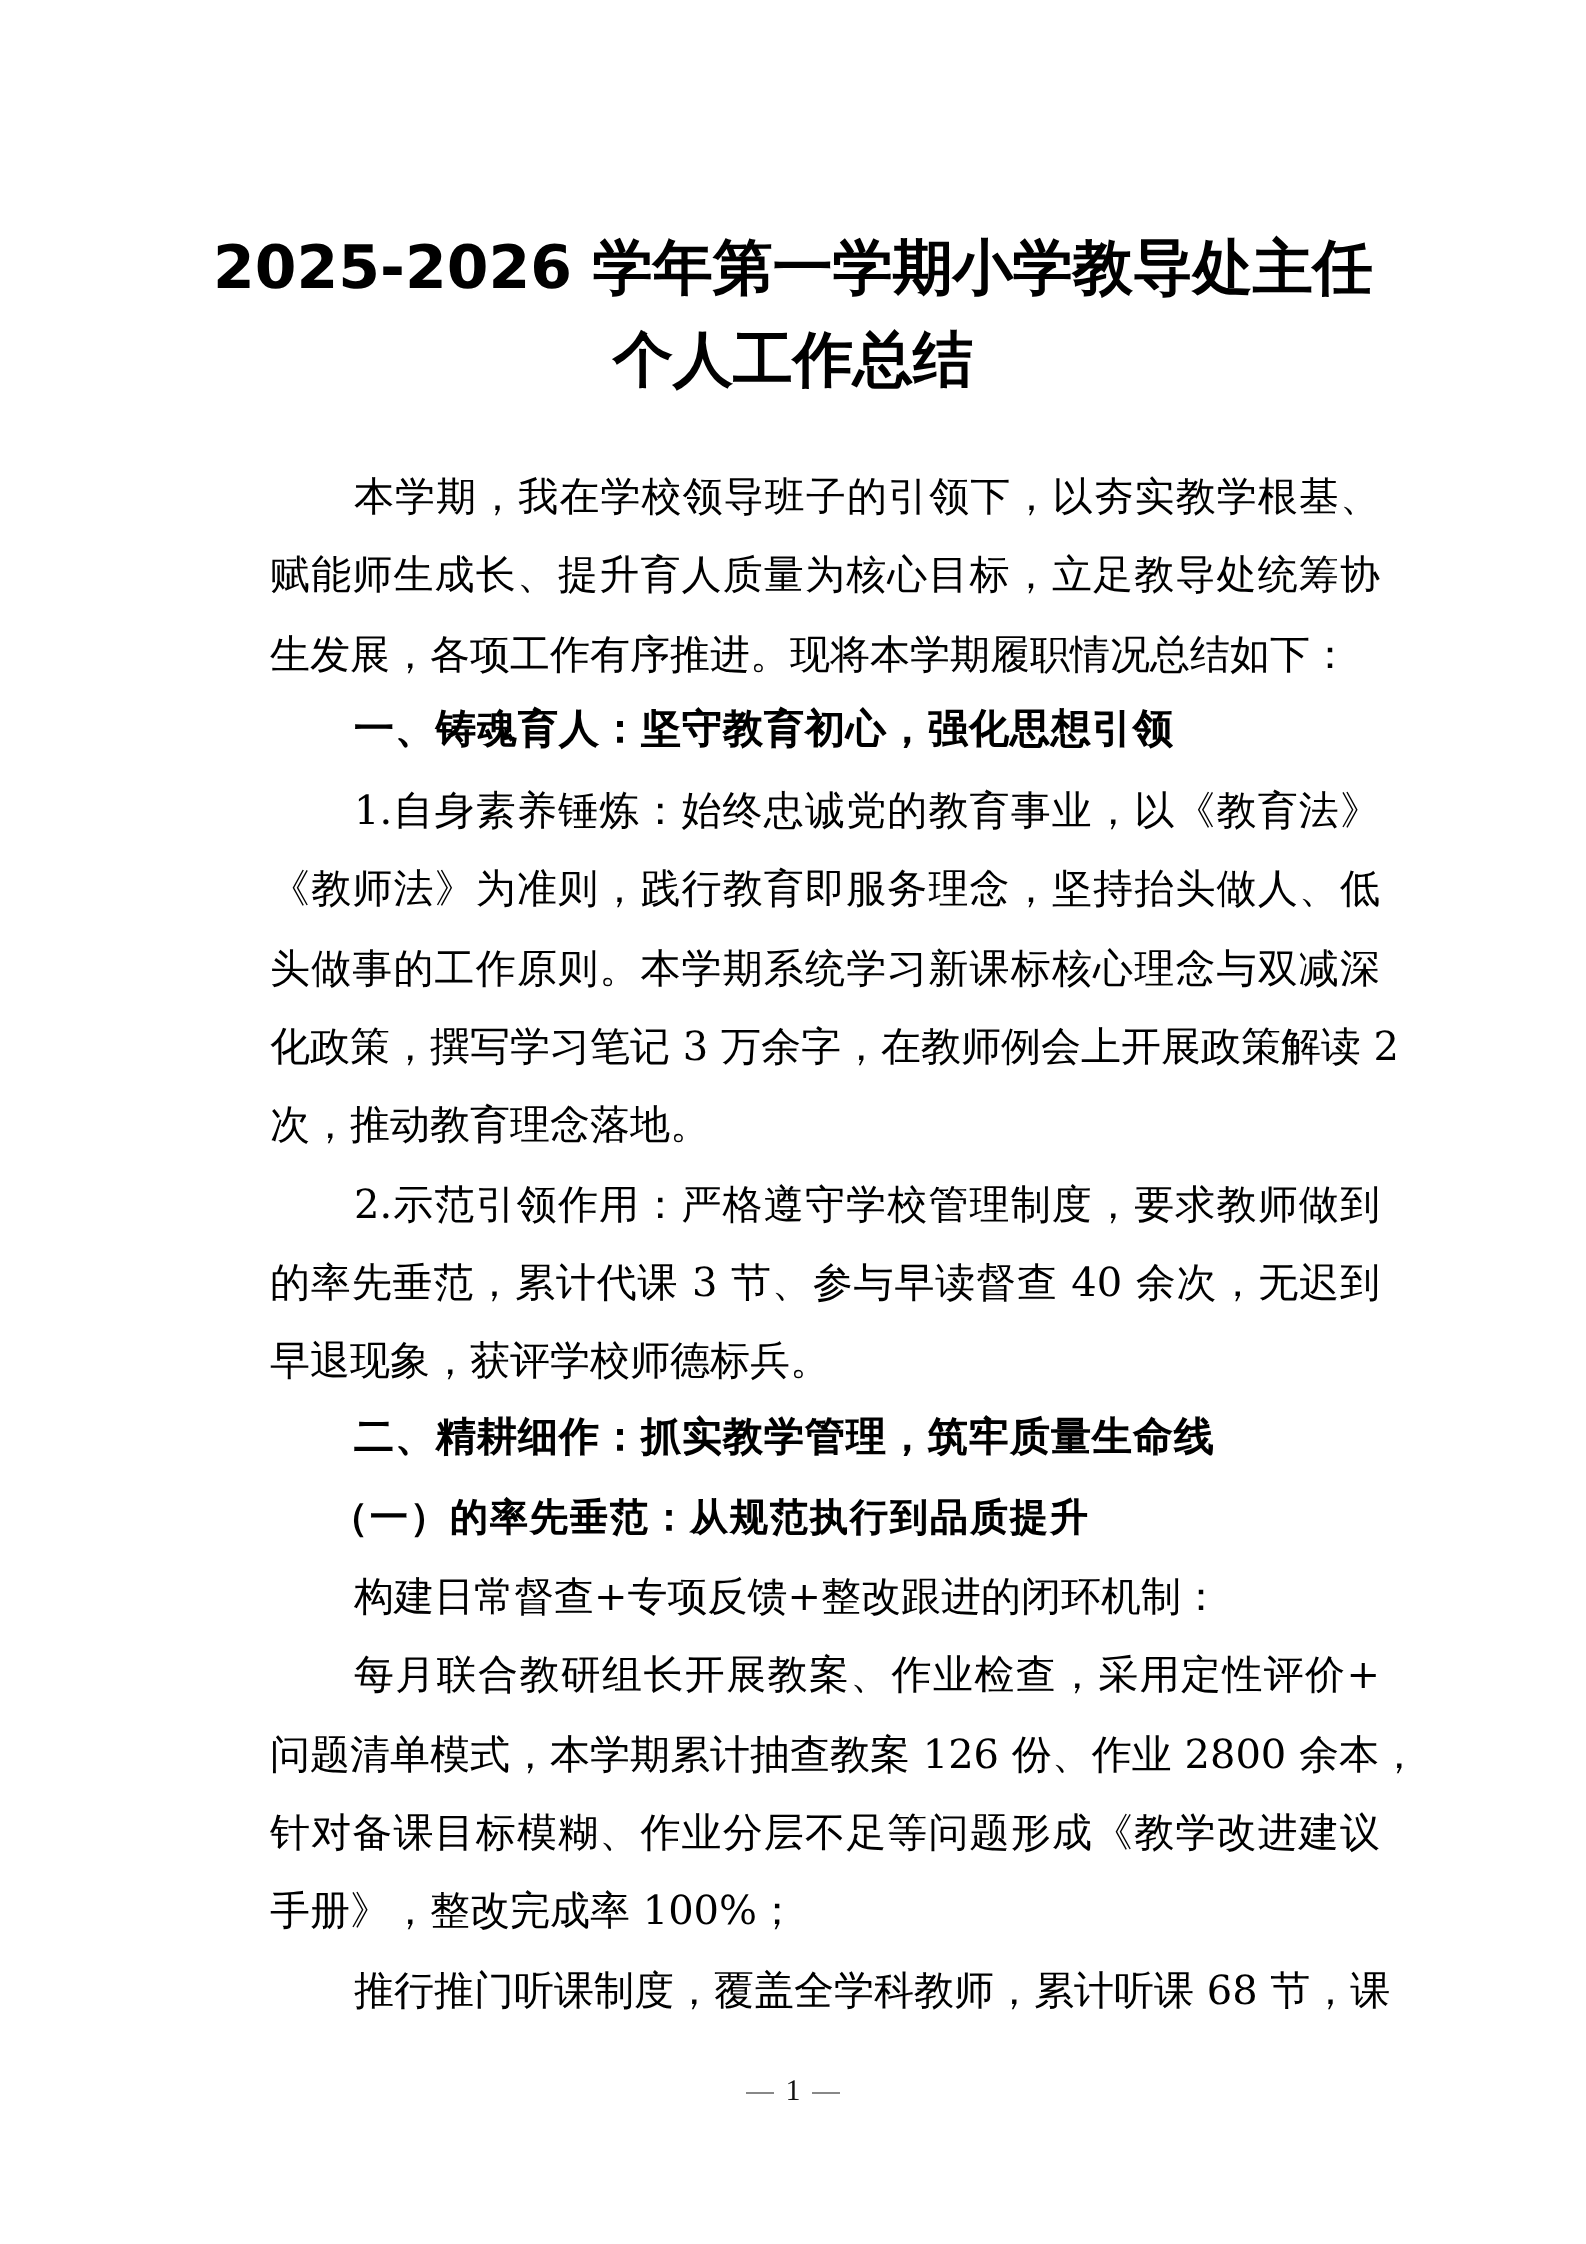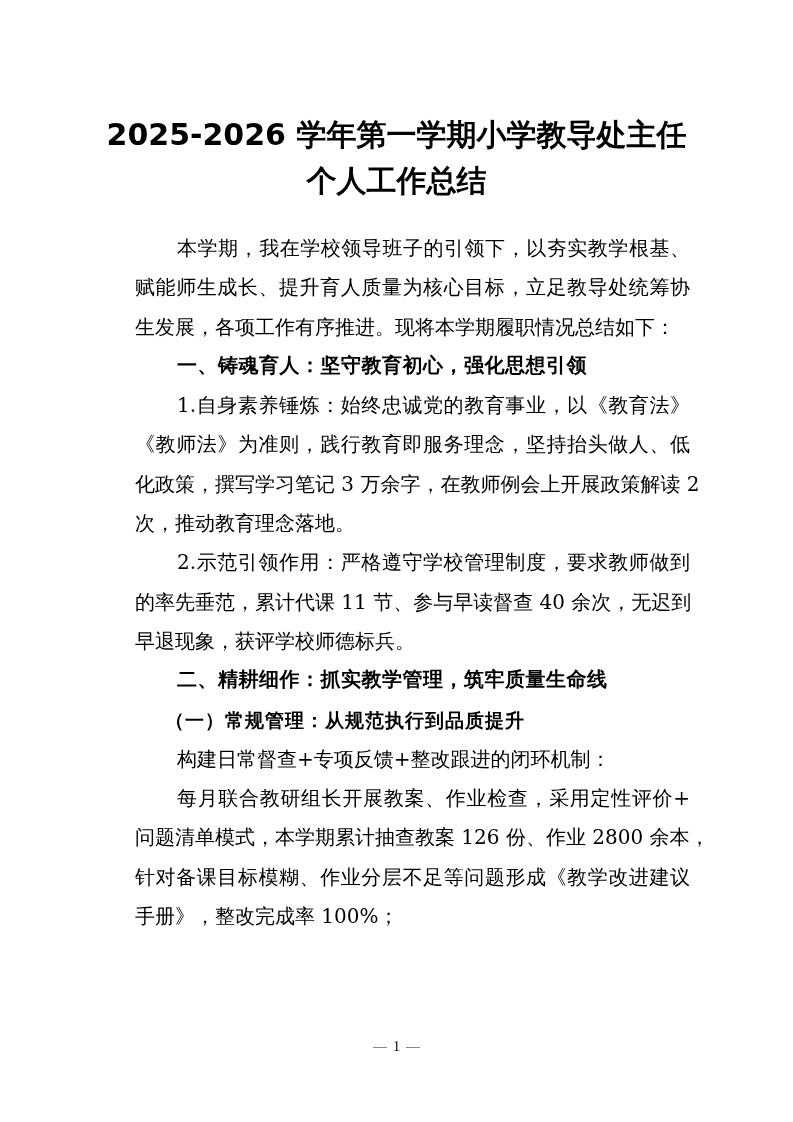--- a/index.html
+++ b/index.html
@@ -97,30 +97,32 @@
     <span class="t-line">个人工作总结</span>
   </div>
 
   <div class="body" id="body">
       <span class="line indent">本学期，我在学校领导班子的引领下，以夯实教学根基、</span>
       <span class="line">赋能师生成长、提升育人质量为核心目标，立足教导处统筹协</span>
       <span class="line last">生发展，各项工作有序推进。现将本学期履职情况总结如下：</span>
       <span class="line h1 indent">一、铸魂育人：坚守教育初心，强化思想引领</span>
       <span class="line indent">1.自身素养锤炼：始终忠诚党的教育事业，以《教育法》</span>
       <span class="line">《教师法》为准则，践行教育即服务理念，坚持抬头做人、低</span>
+      <span class="line">头做事的工作原则。本学期系统学习新课标核心理念与双减深</span>
       <span class="line">化政策，撰写学习笔记 3 万余字，在教师例会上开展政策解读 2</span>
       <span class="line last">次，推动教育理念落地。</span>
       <span class="line indent">2.示范引领作用：严格遵守学校管理制度，要求教师做到</span>
-      <span class="line">的率先垂范，累计代课 11 节、参与早读督查 40 余次，无迟到</span>
+      <span class="line">的率先垂范，累计代课 3 节、参与早读督查 40 余次，无迟到</span>
       <span class="line last">早退现象，获评学校师德标兵。</span>
       <span class="line h1 indent">二、精耕细作：抓实教学管理，筑牢质量生命线</span>
-      <span class="line h2">（一）常规管理：从规范执行到品质提升</span>
+      <span class="line h2">（一）的率先垂范：从规范执行到品质提升</span>
       <span class="line indent last">构建日常督查+专项反馈+整改跟进的闭环机制：</span>
       <span class="line indent">每月联合教研组长开展教案、作业检查，采用定性评价+</span>
       <span class="line">问题清单模式，本学期累计抽查教案 126 份、作业 2800 余本，</span>
       <span class="line">针对备课目标模糊、作业分层不足等问题形成《教学改进建议</span>
       <span class="line last">手册》，整改完成率 100%；</span>
+      <span class="line indent">推行推门听课制度，覆盖全学科教师，累计听课 68 节，课</span>
     </div>
 
   <div class="page-num">
     <span class="dash"></span><span>1</span><span class="dash"></span>
   </div>
 </div>
 
 </body></html>

